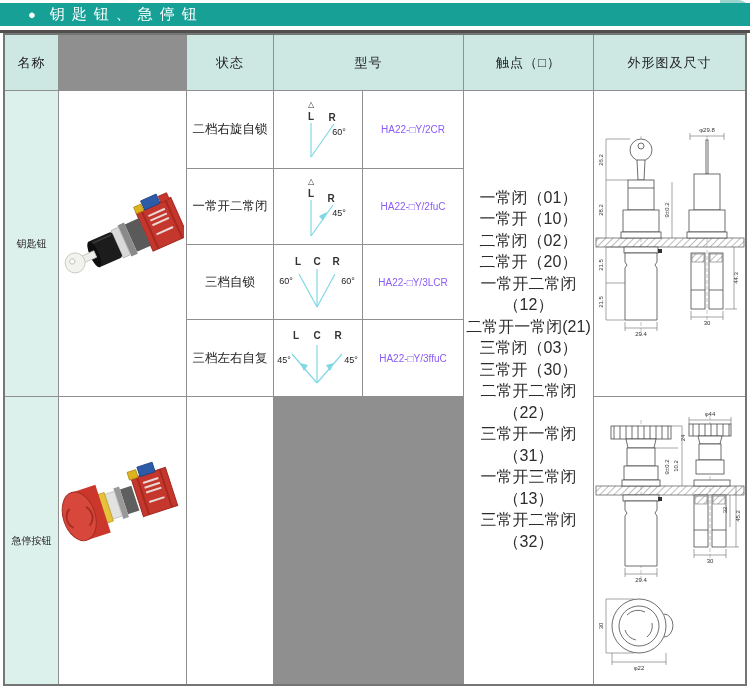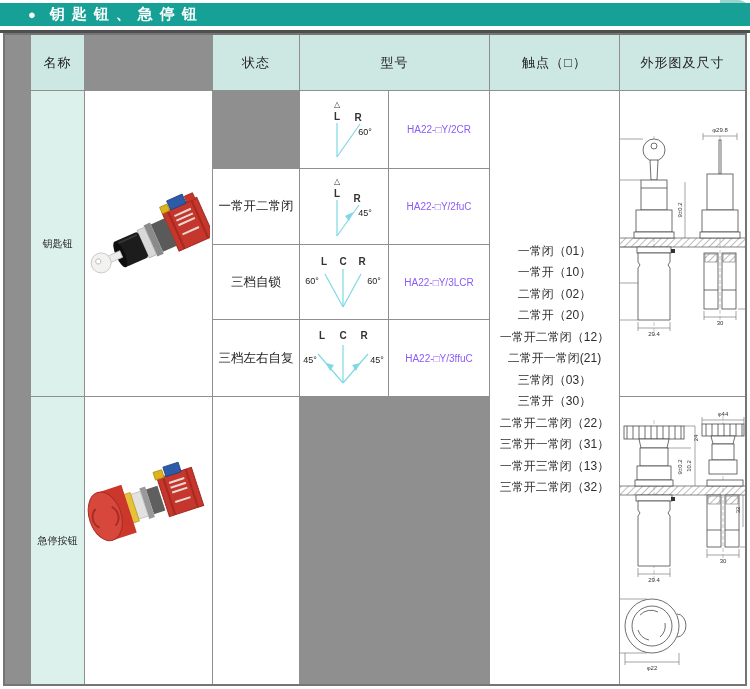--- a/index.html
+++ b/index.html
@@ -1,32 +1,32 @@
 <!DOCTYPE html>
 <html><head>
 <meta charset="utf-8">
 <style>
   html,body{margin:0;padding:0;}
   body{width:750px;height:689px;background:#fff;font-family:"Liberation Sans","DejaVu Sans",sans-serif;overflow:hidden;}
   .page{position:relative;width:750px;height:689px;background:#fff;}
   .corner{position:absolute;top:0;right:0;width:30px;height:16px;background:#9ad2cc;border-radius:0 12px 0 0;}
   .titlebar{position:absolute;left:0;top:3px;width:750px;height:23px;background:#17a096;color:#fff;display:flex;align-items:center;}
   .bullet{margin-left:28px;font-size:13px;line-height:1;}
-  .tbar-title{margin-left:14px;font-size:15px;font-weight:bold;letter-spacing:7px;}
+  .tbar-title{margin-left:14px;font-size:15px;font-weight:normal;letter-spacing:7px;}
   .rule{position:absolute;left:0;top:30px;width:750px;height:3px;background:#4f4f4f;}
   .table{position:absolute;left:3px;top:33px;width:744px;height:653px;display:grid;
     grid-template-columns:53px 127px 86px 88px 100px 129px 1fr;
     grid-template-rows:55px 77px 75px 74px 76px 1fr;
-    gap:1px;background:#8f8f8f;border:2px solid #757575;box-sizing:border-box;padding-left:26px;}
+    gap:1px;background:#8f8f8f;border:2px solid #757575;box-sizing:border-box;}
   .cell{background:#fff;display:flex;align-items:center;justify-content:center;flex-direction:column;overflow:hidden;}
   .hd{background:#cde8e3;font-size:13px;color:#222;letter-spacing:1px;}
   .namecell{background:#dcf0ec;font-size:10px;color:#222;}
   .statecell{font-size:12.5px;color:#222;}
   .modelcell{font-size:10px;color:#8b5cf6;}
-  .contactlist{position:relative;top:-18px;font-size:12px;color:#2c2c2c;line-height:21.5px;text-align:center;}
+  .contactlist{position:relative;top:-18px;font-size:16px;color:#2c2c2c;line-height:21.5px;text-align:center;}
   .cy{stroke:#7fd8e4;stroke-width:1.2;fill:none;}
   .cyf{fill:#7fd8e4;stroke:none;}
   .dlab{font:bold 10px "Liberation Sans",sans-serif;fill:#333;text-anchor:middle;}
   .ddeg{font:9px "Liberation Sans",sans-serif;fill:#222;text-anchor:middle;}
   .dtri{font:8px "Liberation Sans",sans-serif;fill:#333;text-anchor:middle;}
   .tl{stroke:#4a4a4a;stroke-width:0.8;fill:none;}
   .tlw{stroke:#4a4a4a;stroke-width:0.8;fill:#fff;}
   .dim{stroke:#6a6a6a;stroke-width:0.6;fill:none;}
   .dtx{font:6px "Liberation Sans",sans-serif;fill:#333;text-anchor:middle;}
   .cl{stroke:#8a8a8a;stroke-width:0.5;stroke-dasharray:4 2;fill:none;}
@@ -70,20 +70,21 @@
           <rect x="30" y="-14" width="26" height="28" rx="3" fill="#1c1c1c"></rect>
           <ellipse cx="31" cy="0" rx="4.5" ry="14" fill="#0e0e0e"></ellipse>
           <line x1="34" y1="-11" x2="54" y2="-11" stroke="#3c3c3c" stroke-width="1.5"></line>
           <rect x="17" y="-3.5" width="15" height="7" fill="#ededea" stroke="#c4c4c0" stroke-width="0.8"></rect>
           <circle cx="10" cy="0" r="10" fill="#f2f2ef" stroke="#c4c4c0" stroke-width="0.8"></circle>
           <circle cx="8" cy="-2.5" r="2.6" fill="#ffffff" stroke="#b0b0ac" stroke-width="0.8"></circle>
         </g>
       </svg>
     </div>
 
+    <div class="cell statecell" style="grid-column:3;grid-row:2">二档右旋自锁</div>
     <div class="cell" style="grid-column:4;grid-row:2">
       <svg width="86" height="70" viewBox="0 0 86 70">
         <text x="36" y="12" class="dtri">△</text>
         <text x="36" y="25" class="dlab">L</text>
         <line x1="36" y1="28" x2="36" y2="62" class="cy"></line>
         <line x1="36" y1="62" x2="59" y2="29" class="cy"></line>
         <text x="57" y="26" class="dlab">R</text>
         <text x="64" y="40" class="ddeg">60°</text>
       </svg>
     </div>

